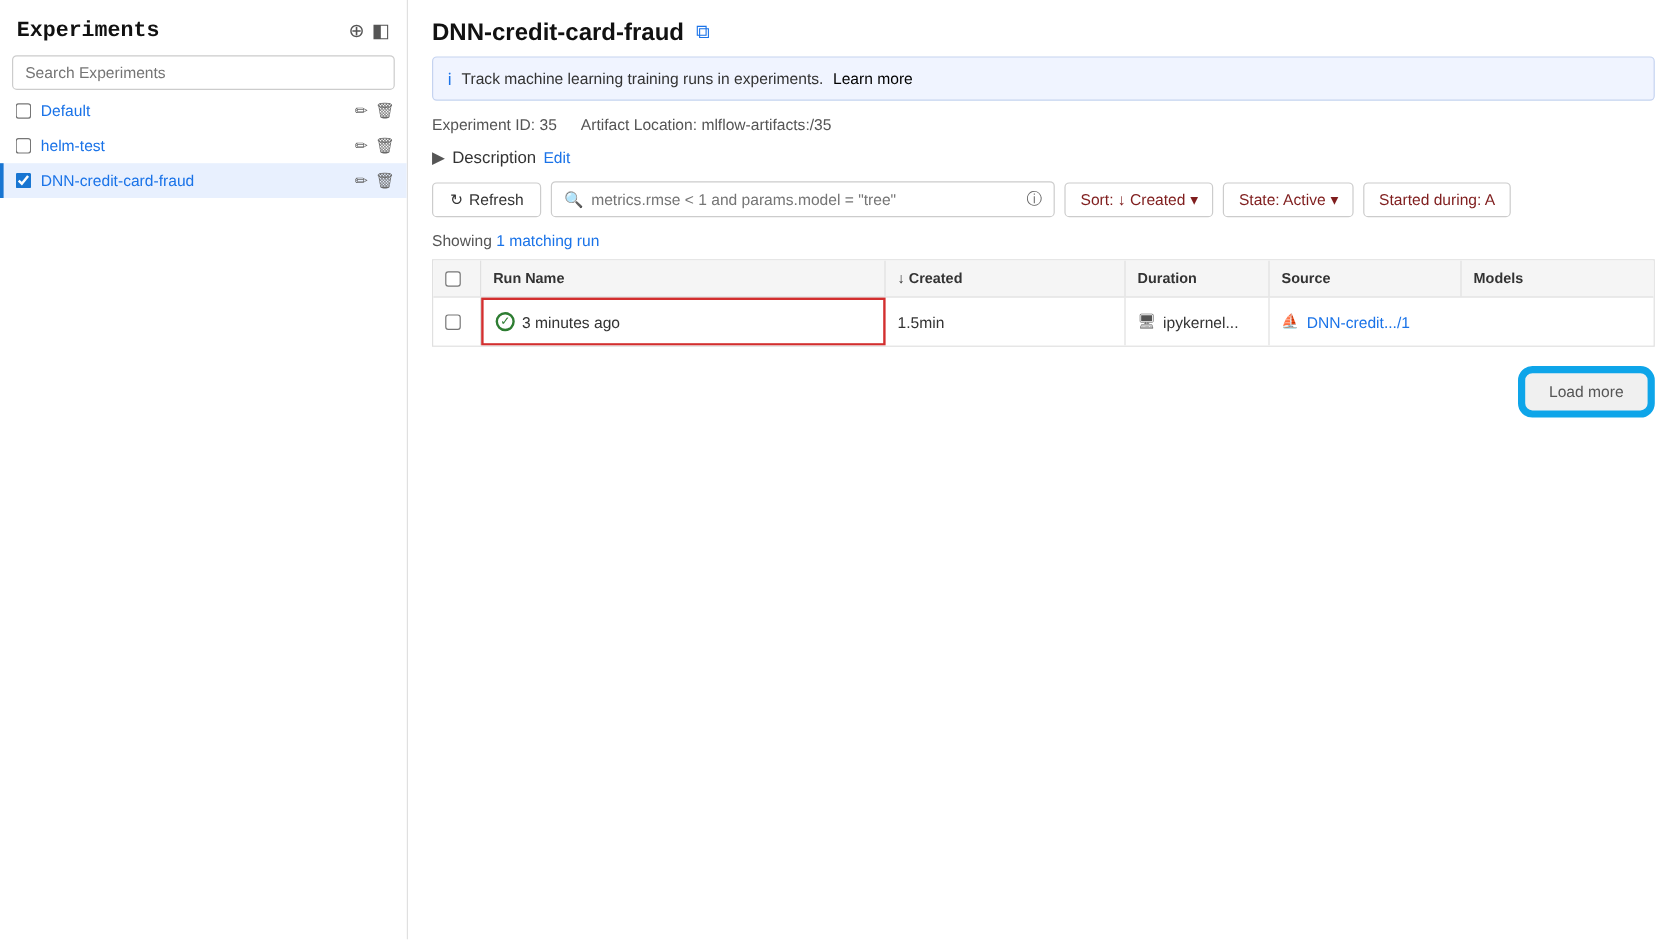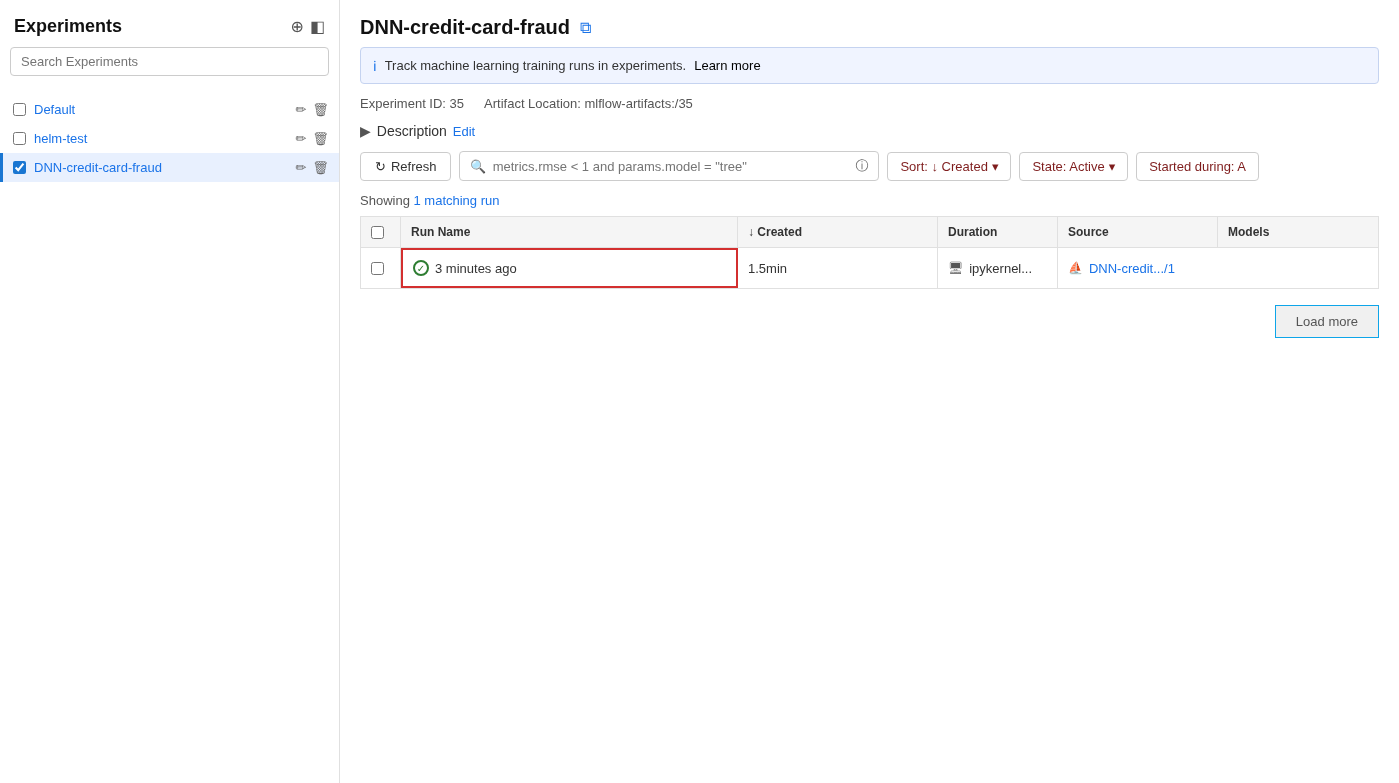--- a/index.html
+++ b/index.html
@@ -17,33 +17,34 @@
     .sidebar-header {
       display: flex;
       align-items: center;
       justify-content: space-between;
       padding: 16px 14px 10px 14px;
     }
     .sidebar-title {
       font-size: 18px;
       font-weight: 600;
       color: #111;
+      font-family: Liberation Mono, monospace;
     }
     .sidebar-header-icons {
       display: flex;
       gap: 6px;
       align-items: center;
     }
     .sidebar-header-icons span {
       cursor: pointer;
       font-size: 16px;
       color: #555;
     }
     .sidebar-search {
-      margin: 0 10px 19px 10px;
+      margin: 0 10px 3px 10px;
       position: relative;
     }
     .sidebar-search input {
       width: 100%;
       padding: 6px 10px;
       border: 1px solid #ccc;
       border-radius: 4px;
       font-size: 13px;
       color: #555;
       outline: none;
@@ -281,22 +282,22 @@
     }
 
     .load-more-container {
       display: flex;
       justify-content: flex-end;
       padding: 16px 20px;
     }
     .btn-load-more {
       padding: 8px 20px;
       background: #f0f0f0;
-      border: 1px solid #0ea5e9;
-      border-radius: 0;
+      border: 6px solid #0ea5e9;
+      border-radius: 12px;
       cursor: pointer;
       font-size: 13px;
       color: #555;
     }
   </style>
 </head>
 <body>
 
 <div class="sidebar">
   <div class="sidebar-header">

